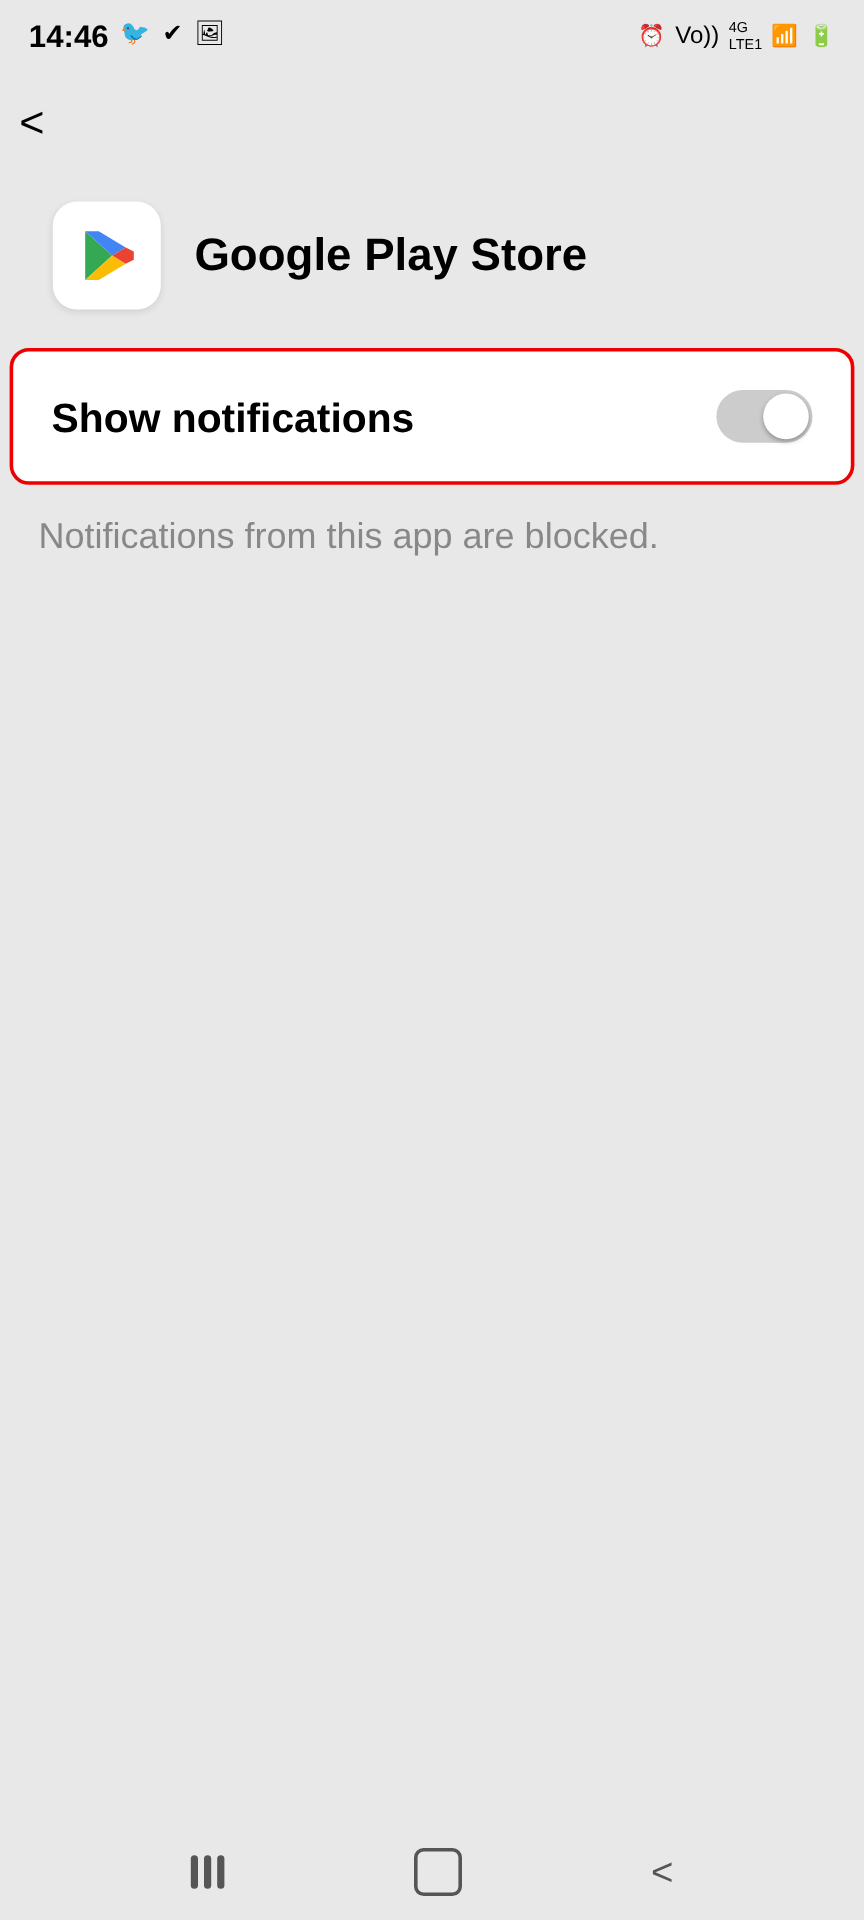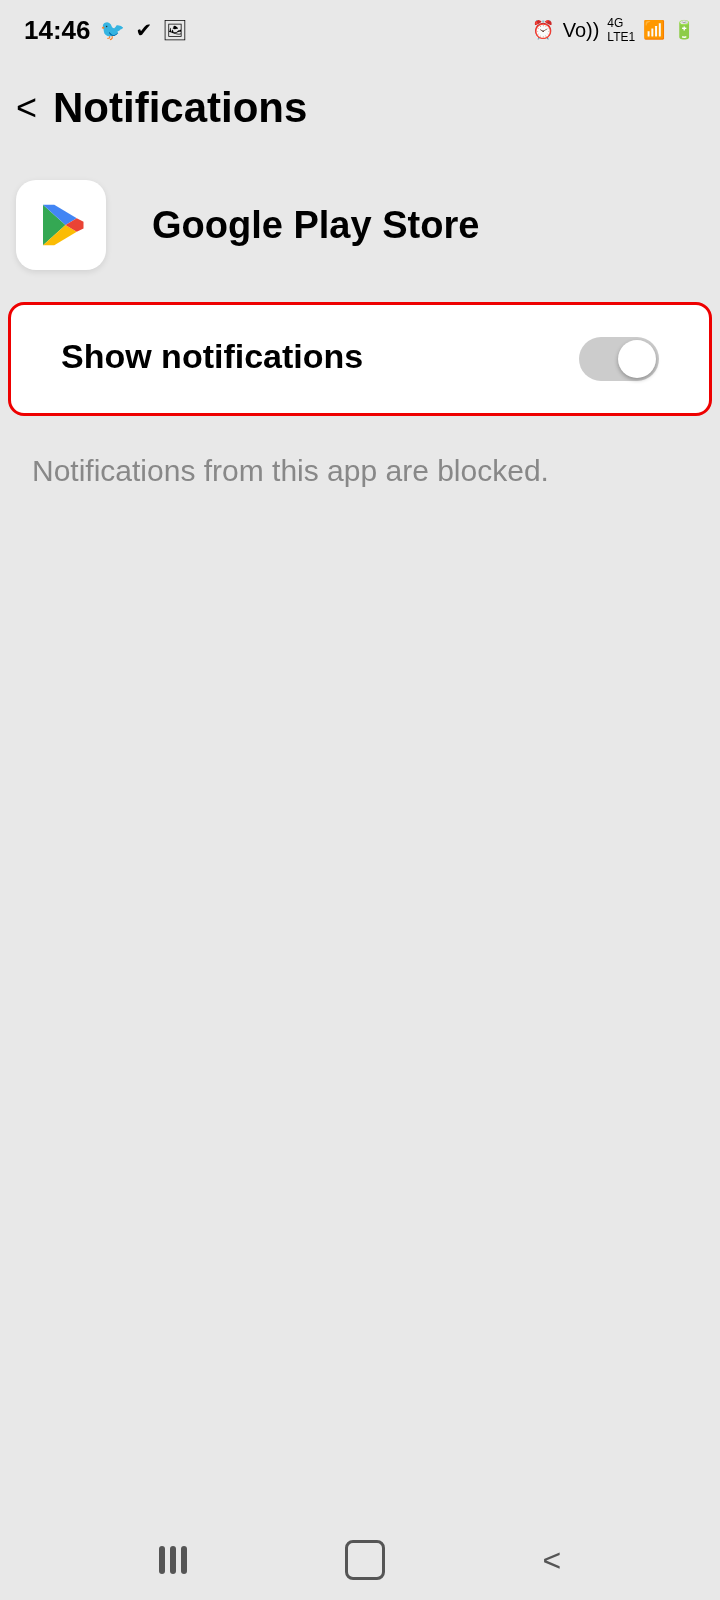--- a/index.html
+++ b/index.html
@@ -23,21 +23,21 @@
       height: 60px;
       background-color: #e8e8e8;
       display: flex;
       justify-content: space-between;
       align-items: center;
       padding: 0 24px;
     }
 
     .status-left {
       display: flex;
-      align-items: center;
+      align-items: flex-start;
       gap: 10px;
     }
 
     .status-time {
       font-size: 26px;
       font-weight: 600;
       color: #000;
     }
 
     .status-icon {
@@ -73,23 +73,22 @@
     .page-title {
       font-size: 42px;
       font-weight: 700;
       color: #000;
     }
 
     
     .app-info-row {
       display: flex;
       align-items: center;
-      padding: 24px 16px;
-      background-color: #e8e8e8;
-      gap: 18px;
+      padding: 24px 44px;
+      background-color: #e8e8e8;
     }
 
     .app-icon-wrapper {
       width: 90px;
       height: 90px;
       background-color: #fff;
       border-radius: 20px;
       display: flex;
       align-items: center;
       justify-content: center;
@@ -108,23 +107,23 @@
       font-size: 38px;
       font-weight: 700;
       color: #000;
     }
 
     
     .notifications-card {
       margin: 8px 8px 0 8px;
       background-color: #fff;
       border-radius: 16px;
-      padding: 32px 50px;
-      display: flex;
-      align-items: flex-start;
+      padding: 32px 32px;
+      display: flex;
+      align-items: flex-end;
       justify-content: space-between;
       border: 3px solid #e00;
     }
 
     .show-notifications-label {
       font-size: 34px;
       font-weight: 800;
       color: #000;
     }
 
@@ -145,21 +144,21 @@
       background-color: #fff;
       border-radius: 50%;
       position: absolute;
       top: 3px;
       right: 3px;
       box-shadow: 0 2px 4px rgba(0,0,0,0.3);
     }
 
     
     .blocked-message {
-      padding: 32px 32px;
+      padding: 21px 32px;
       color: #888;
       font-size: 30px;
       line-height: 1.5;
     }
 
     
     .nav-bar {
       position: absolute;
       bottom: 0;
       width: 100%;
@@ -217,21 +216,20 @@
     <span>⏰</span>
     <span style="font-size:20px">Vo))</span>
     <span style="font-size:12px">4G<br>LTE1</span>
     <span>📶</span>
     <span>🔋</span>
   </div>
 </div>
 
 <div class="header">
   <span class="back-button">&lt;</span>
-  <span class="page-title">Notifications</span>
 </div>
 
 <div class="app-info-row">
   <div class="app-icon-wrapper">
     <svg class="play-svg" viewBox="0 0 48 48" xmlns="http://www.w3.org/2000/svg">
       <defs>
         <linearGradient id="g1" x1="0%" y1="0%" x2="100%" y2="0%">
           <stop offset="0%" style="stop-color:#00c6ff"></stop>
           <stop offset="100%" style="stop-color:#4dd0e1"></stop>
         </linearGradient>

